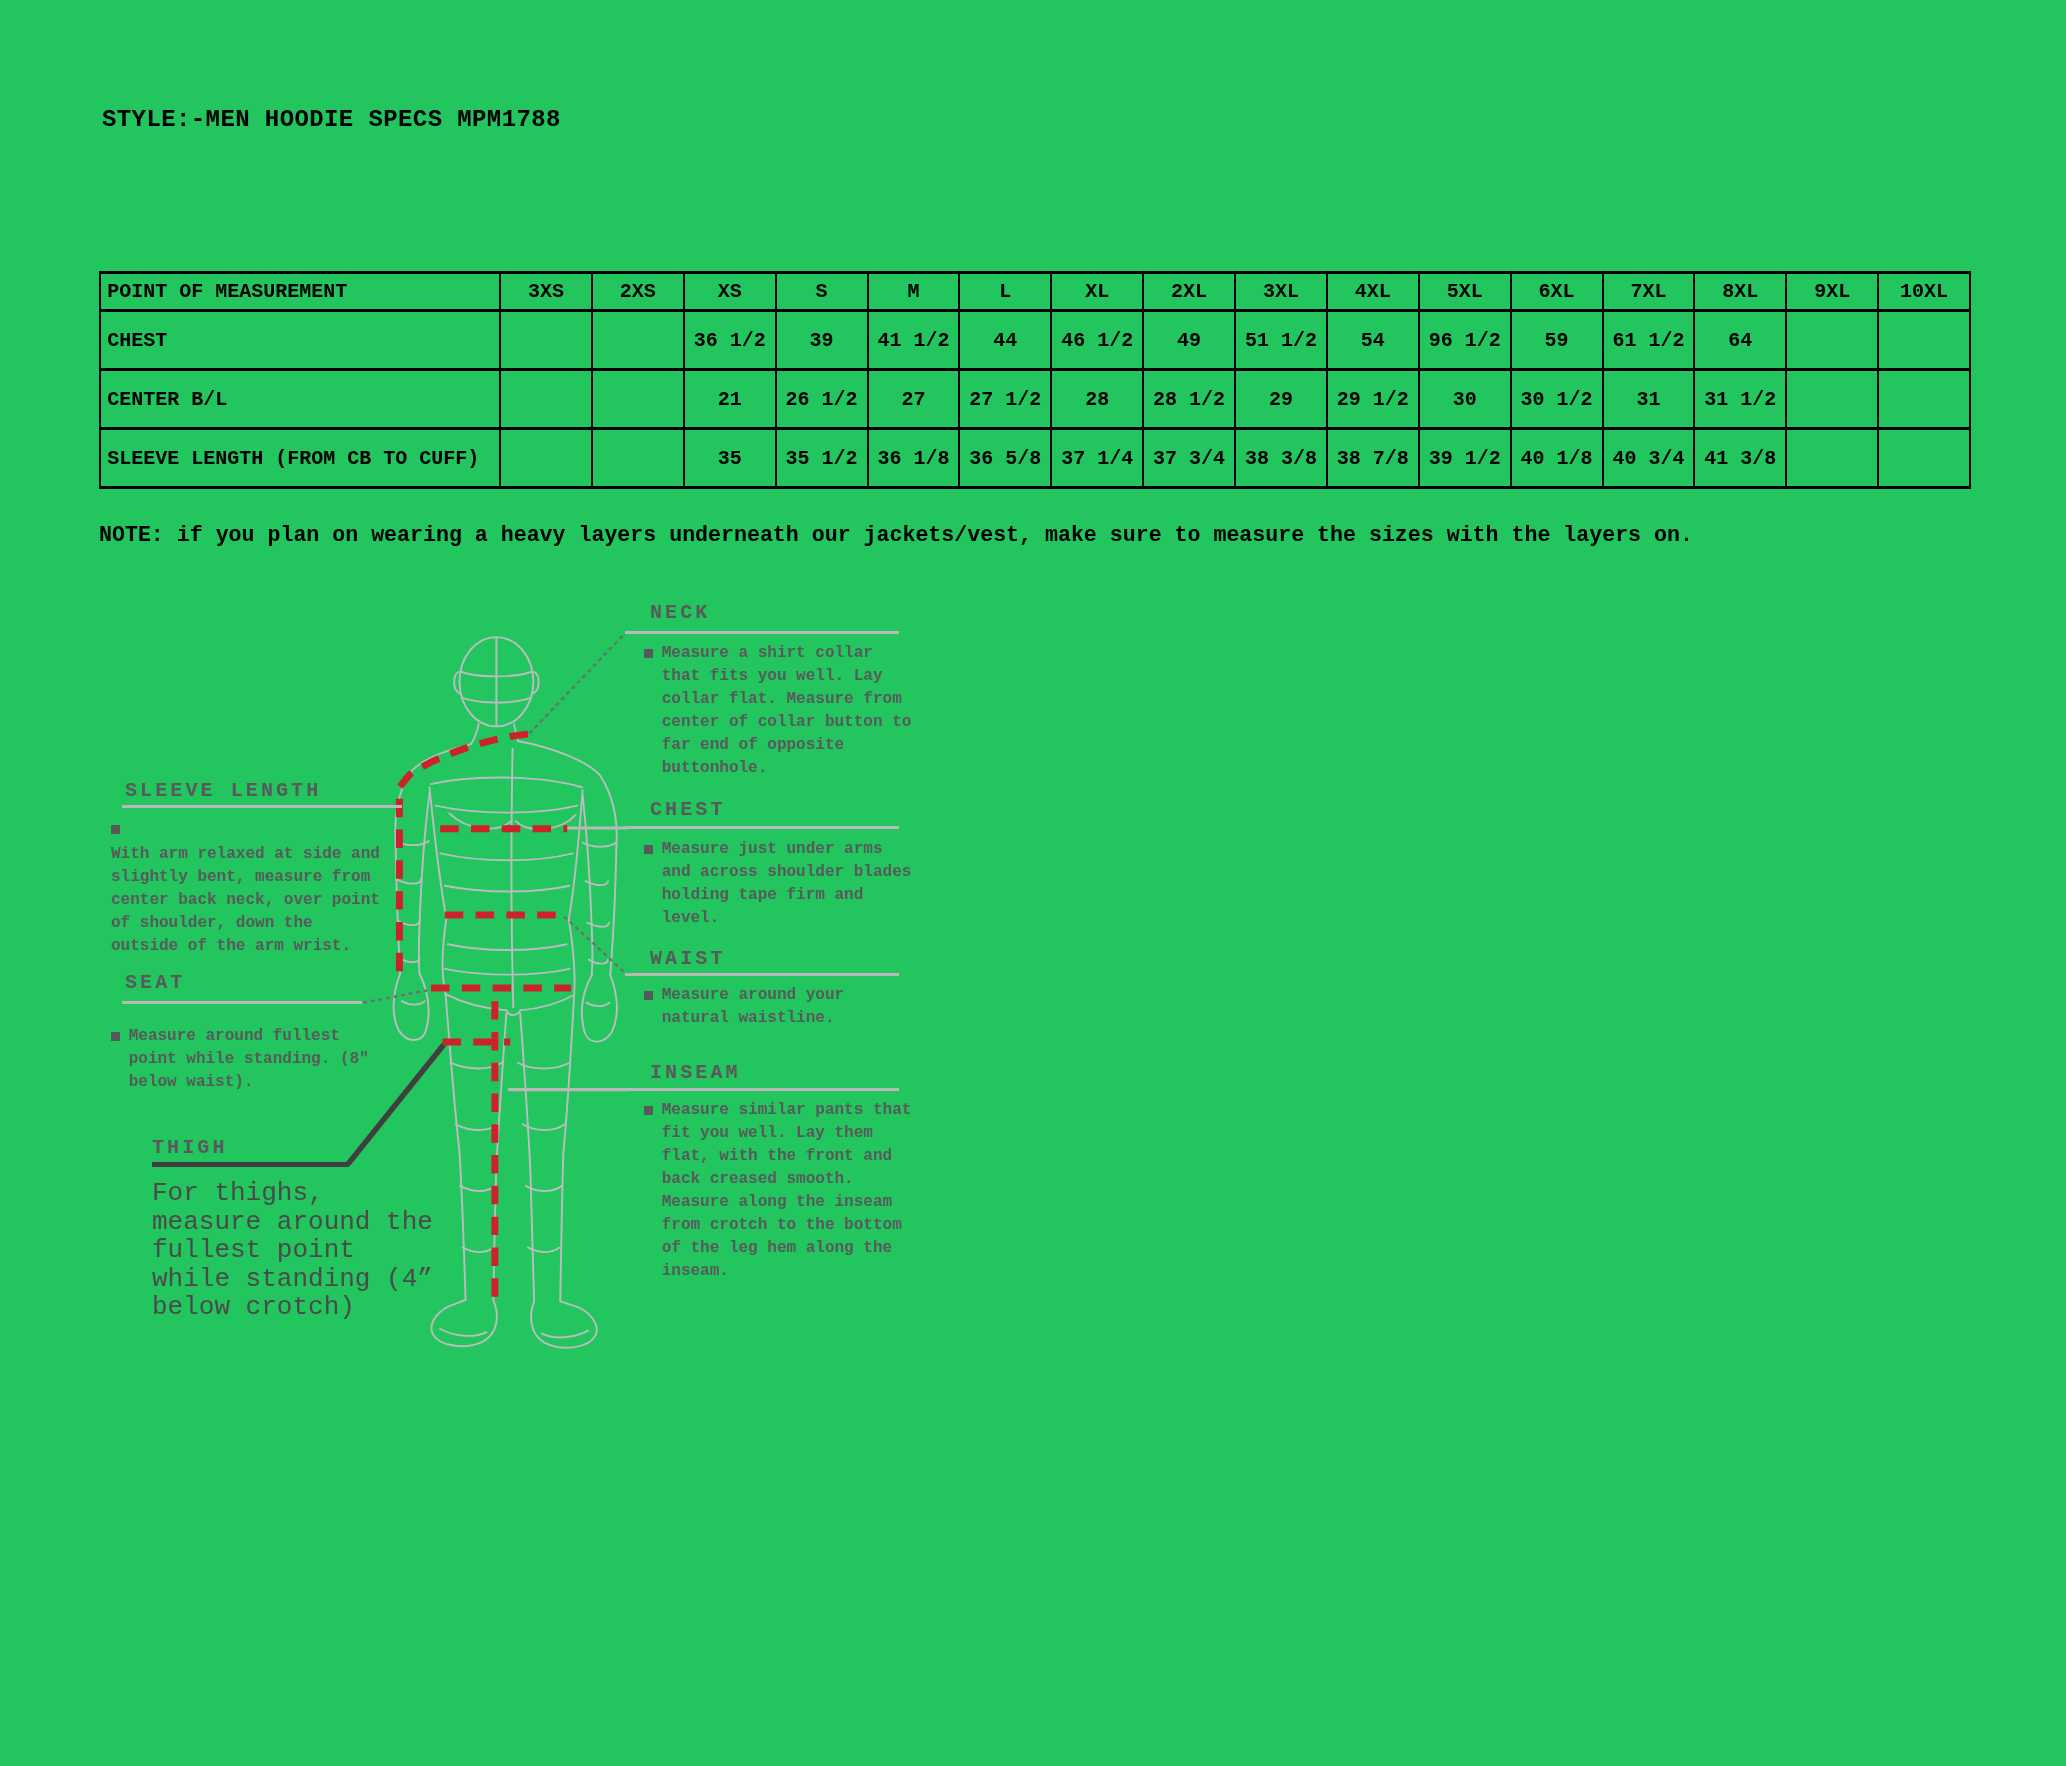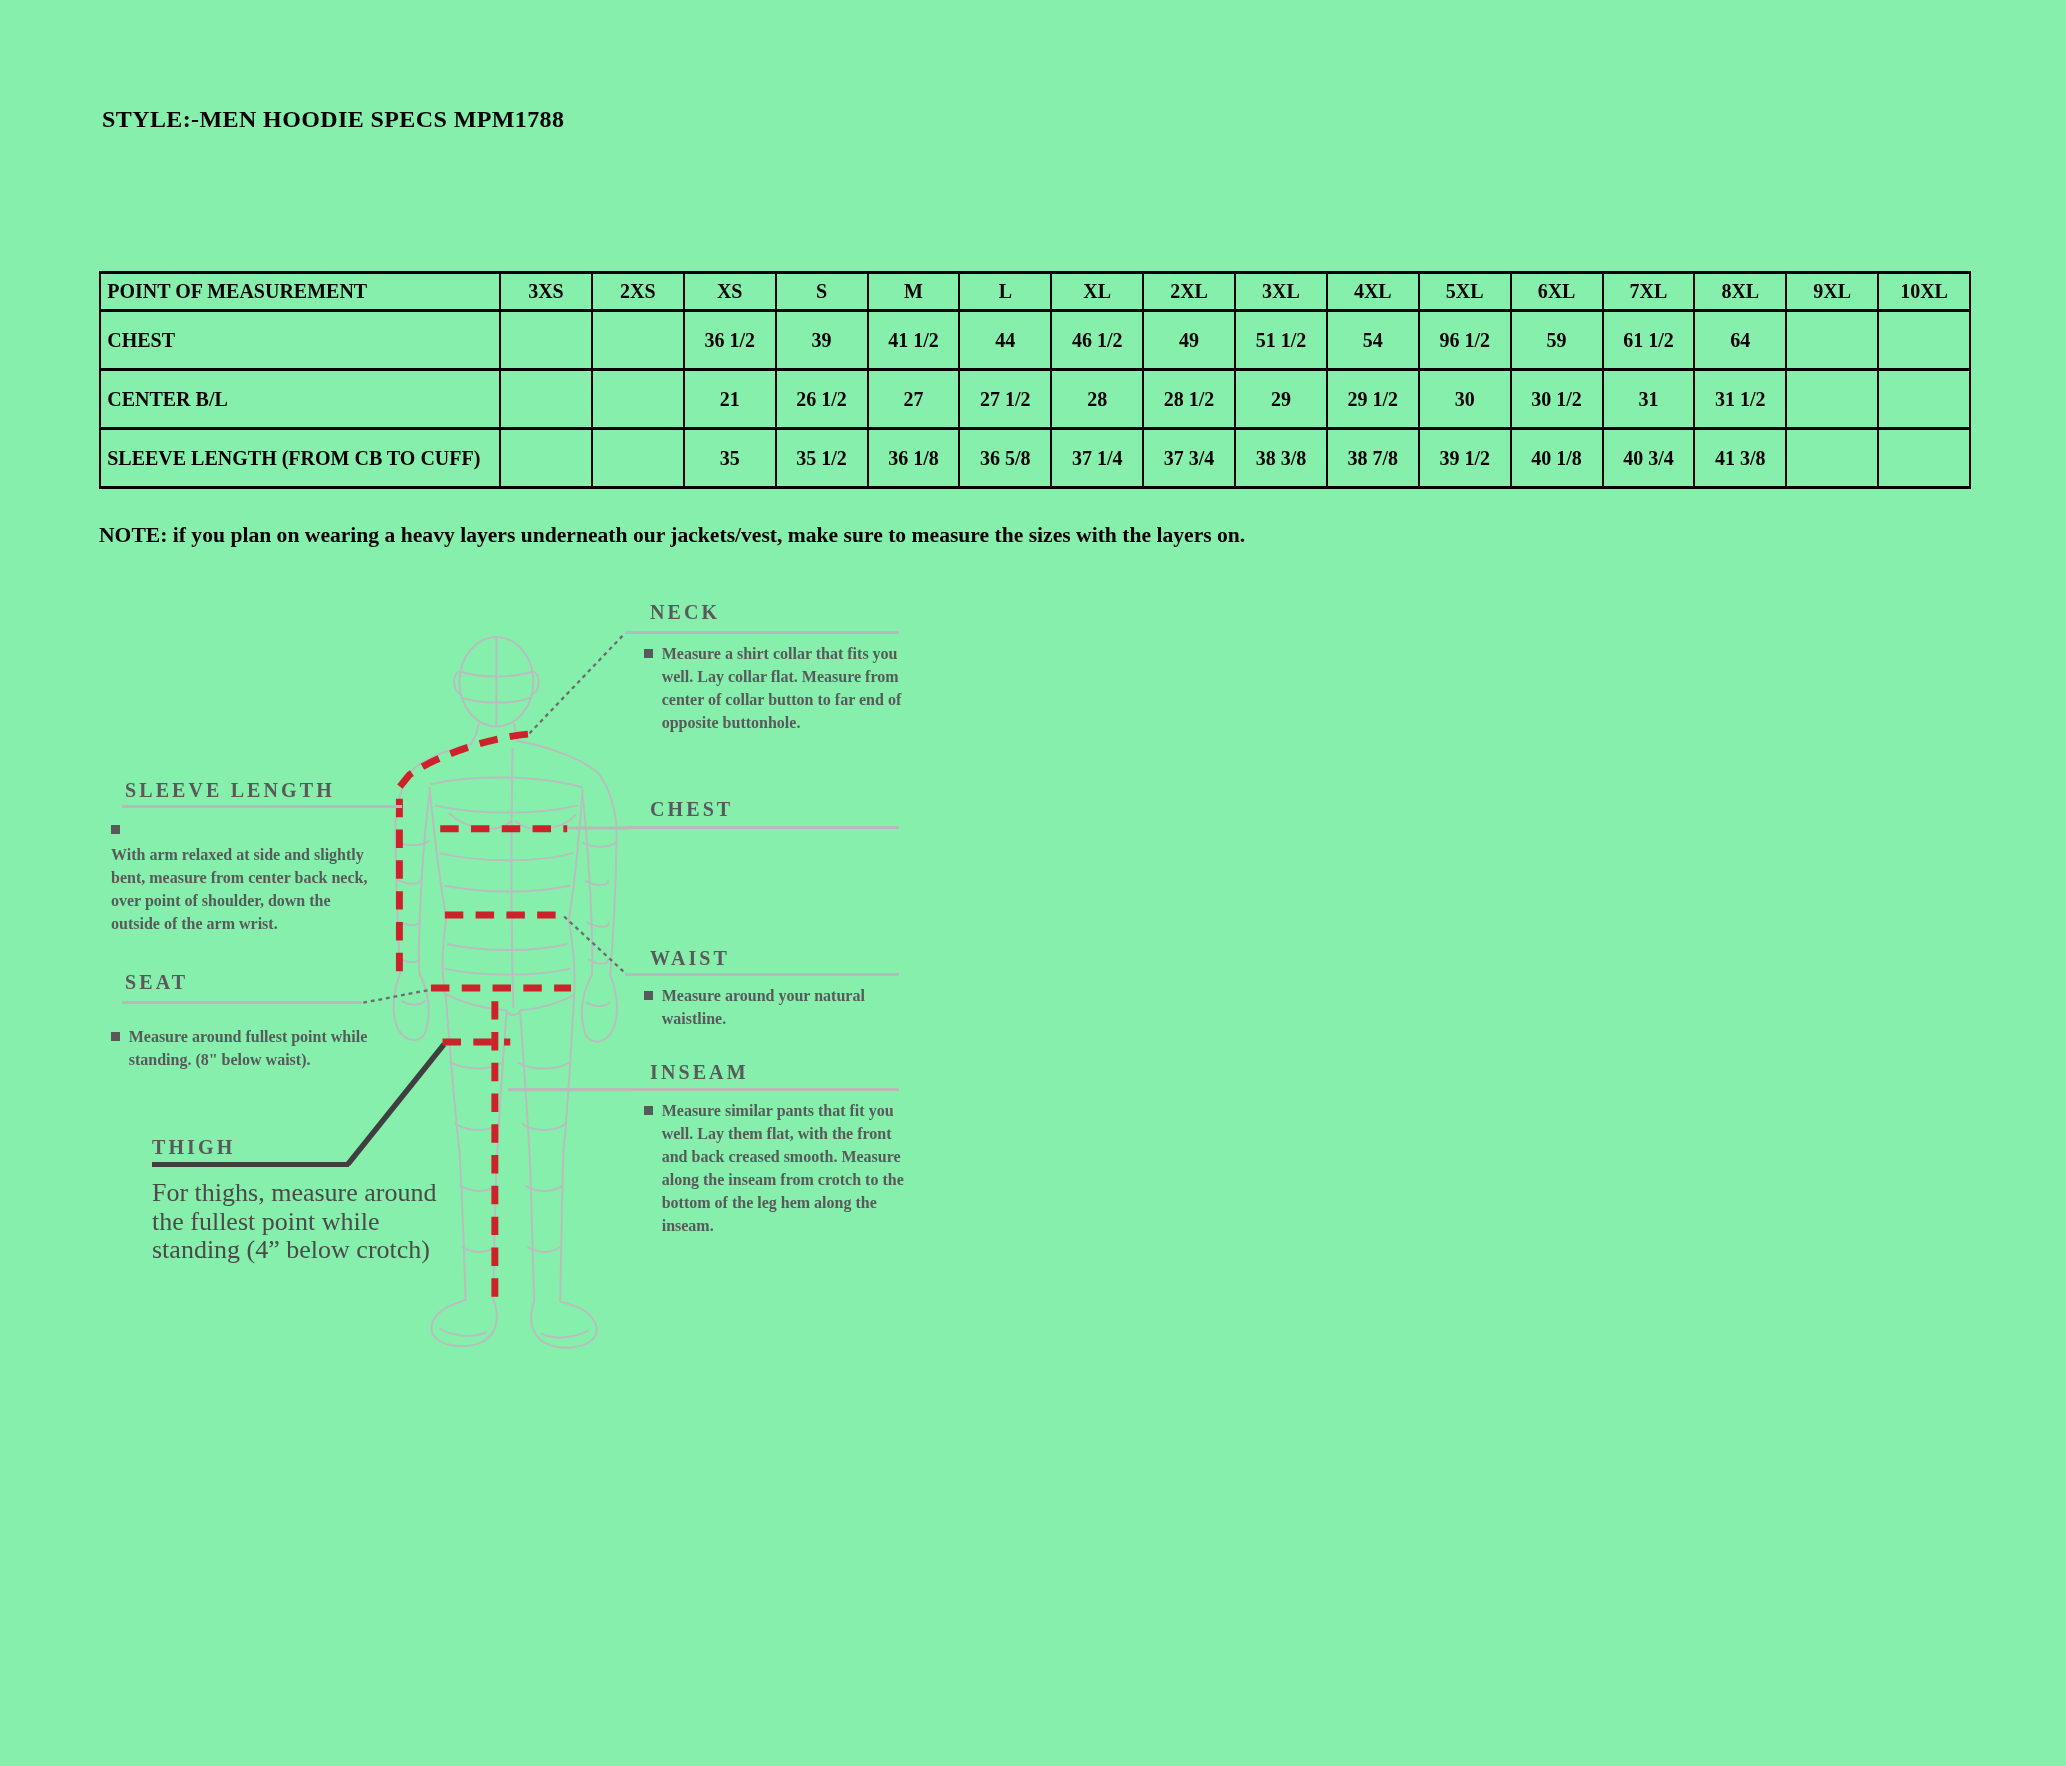--- a/index.html
+++ b/index.html
@@ -1,17 +1,17 @@
 <!DOCTYPE html>
 <html style="font-size:12.3px"><head>
 <meta charset="utf-8">
 <style>
   html,body{margin:0;padding:0;background:#fff;}
-  .page{position:relative;width:2066px;height:1767px;background:#86efac;overflow:hidden;
-        font-family:Liberation Serif, serif;}
+  .page{position:relative;width:2066px;height:1767px;background:#22c55e;overflow:hidden;
+        font-family:Liberation Mono, monospace;}
 
   .title{position:absolute;left:102px;top:106px;font-weight:bold;font-size:24px;color:#000;
          letter-spacing:0.4px;white-space:nowrap;}
 
   .size-table{position:absolute;left:99px;top:271px;width:1872px;border-collapse:collapse;
               table-layout:fixed;font-weight:bold;font-size:20px;color:#000;}
   .size-table,
   .size-table th,.size-table td{border:2.3px solid #000;}
   .size-table th,.size-table td{border-top-width:3.8px;border-bottom-width:3.8px;
               text-align:center;padding:1.5px 3.1px;overflow:hidden;white-space:nowrap;}
@@ -233,20 +233,24 @@
 
     <div class="mtitle" style="left:650px;top:601px;">NECK</div>
     <div class="rule" style="left:625px;top:631px;width:274px;"></div>
     <div class="mdesc" style="left:644px;top:642px;width:269px;">
       <span class="bullet"></span>
       <span class="mtext">Measure a shirt collar that fits you well. Lay collar flat. Measure from center of collar button to far end of opposite buttonhole.</span>
     </div>
 
     <div class="mtitle" style="left:650px;top:798px;">CHEST</div>
     <div class="rule" style="left:625px;top:826px;width:274px;"></div>
+    <div class="mdesc" style="left:644px;top:838px;width:269px;">
+      <span class="bullet"></span>
+      <span class="mtext">Measure just under arms and across shoulder blades holding tape firm and level.</span>
+    </div>
 
     <div class="mtitle" style="left:650px;top:947px;">WAIST</div>
     <div class="rule" style="left:625px;top:973px;width:274px;"></div>
     <div class="mdesc" style="left:644px;top:984px;width:269px;">
       <span class="bullet"></span>
       <span class="mtext">Measure around your natural waistline.</span>
     </div>
 
     <div class="mtitle" style="left:650px;top:1061px;">INSEAM</div>
     <div class="rule" style="left:625px;top:1088px;width:274px;"></div>

